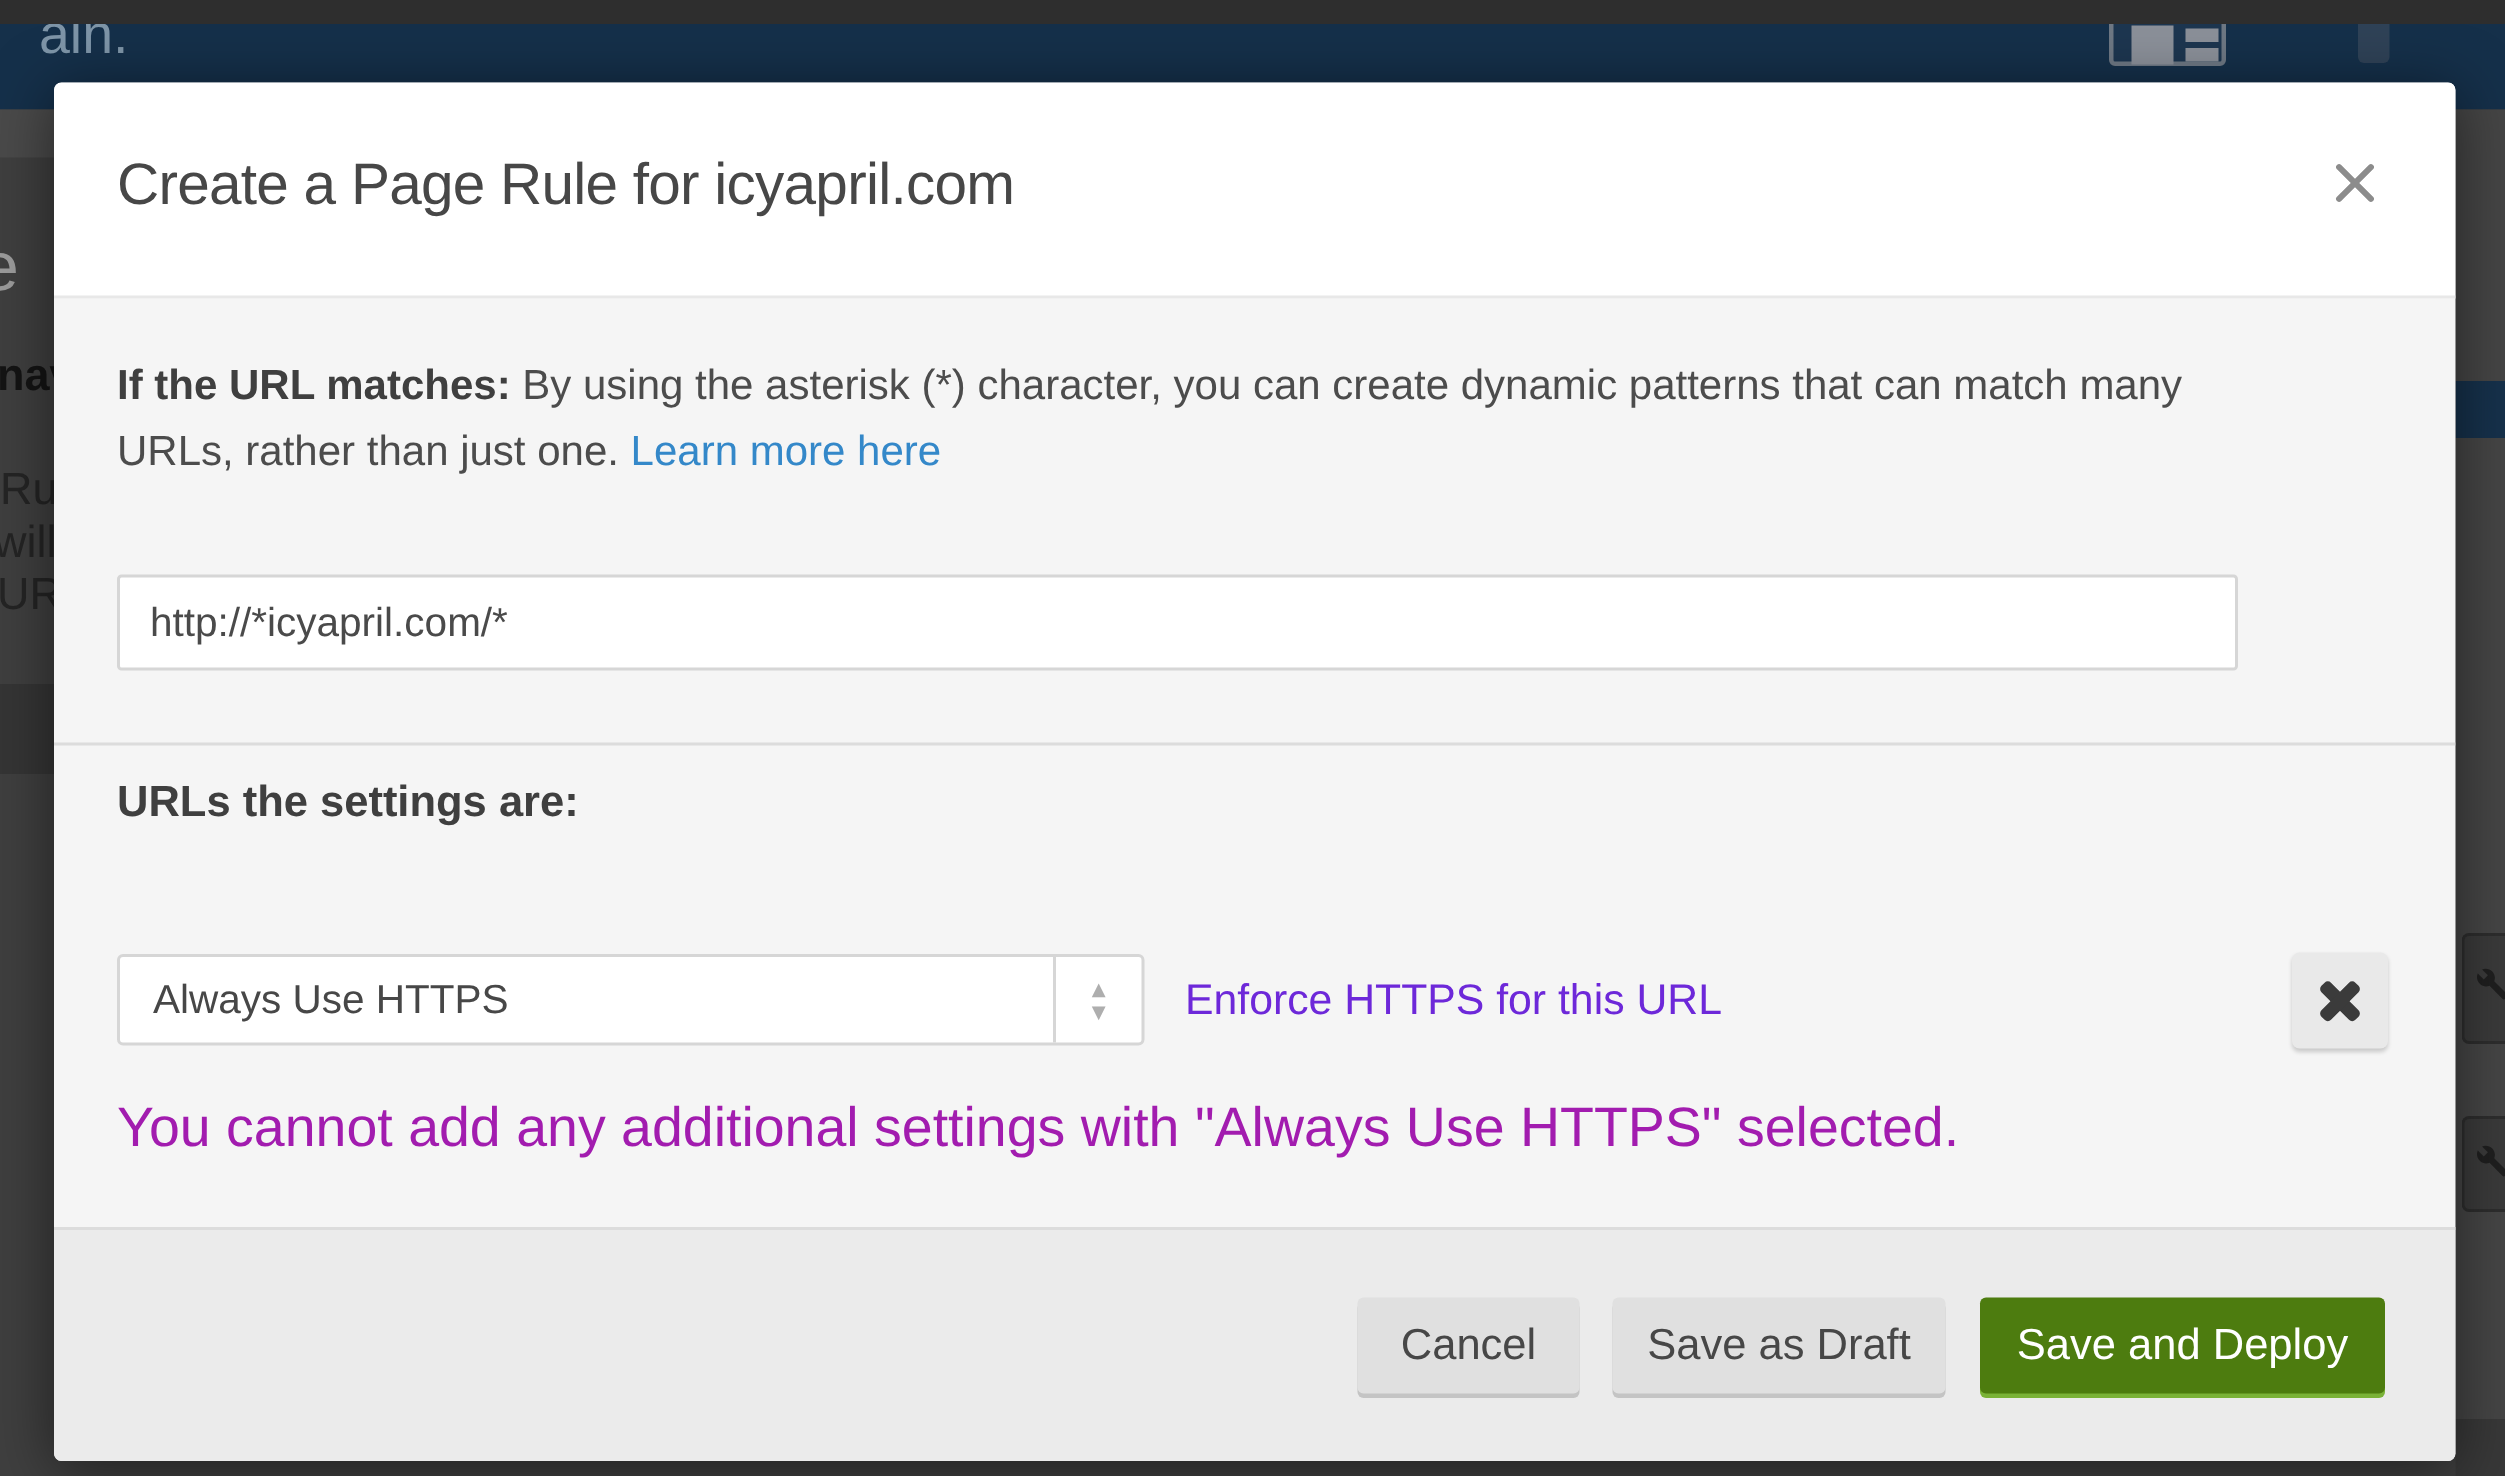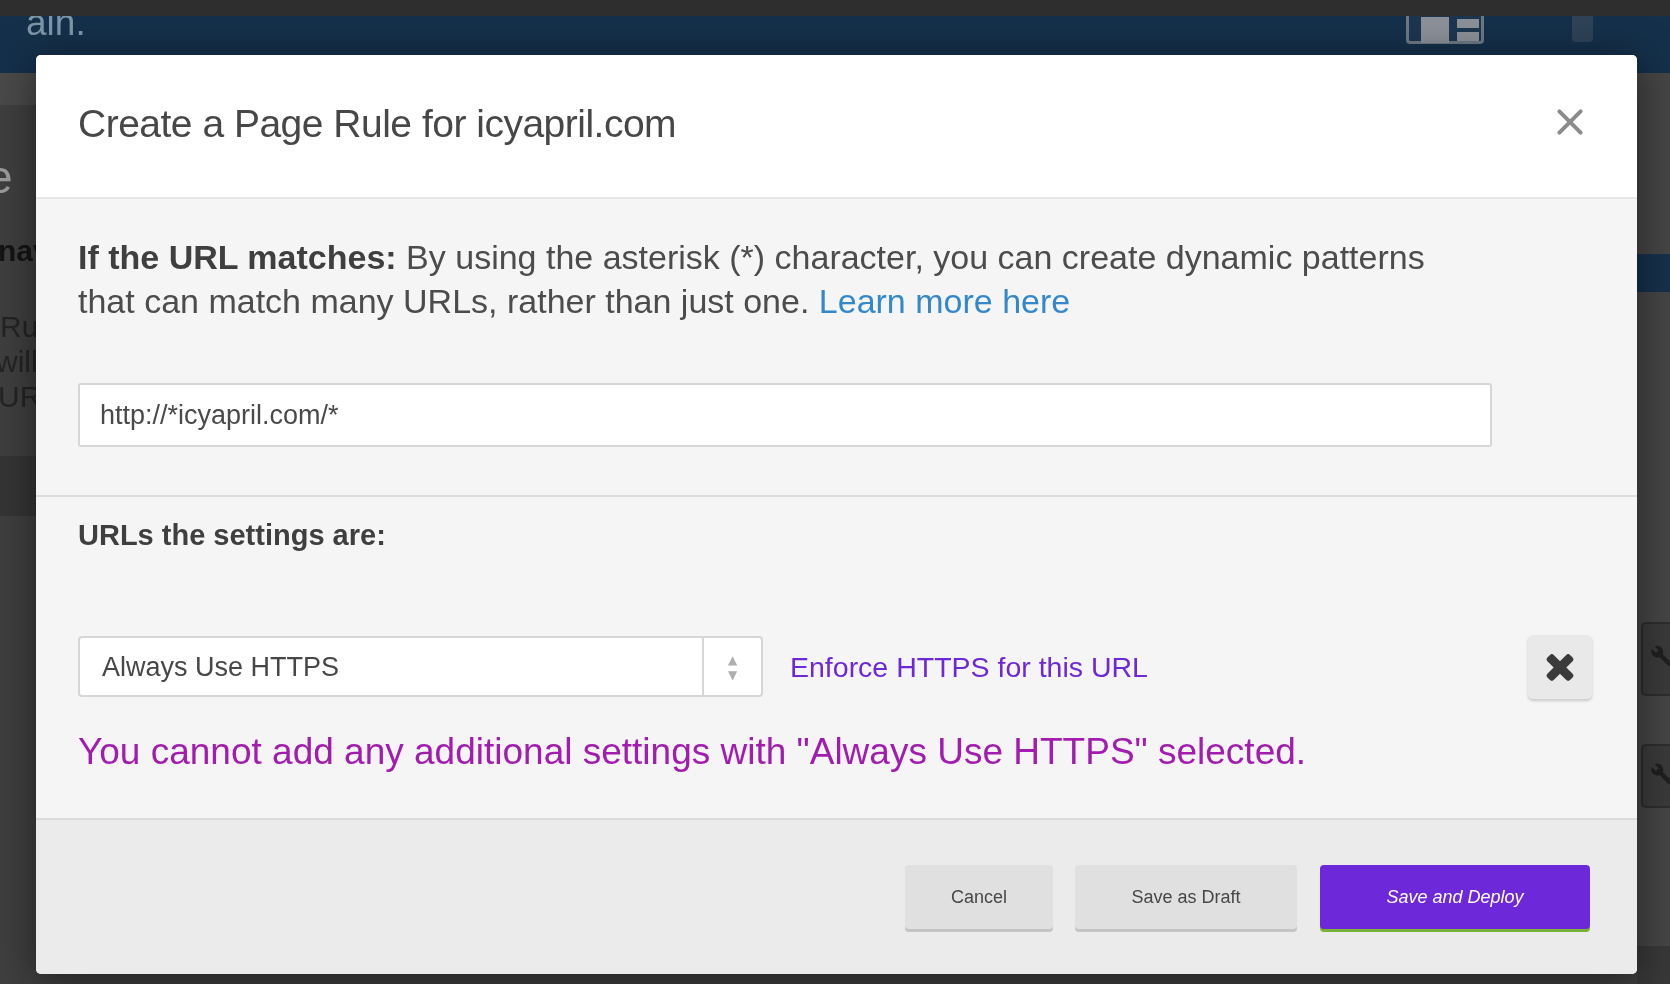--- a/index.html
+++ b/index.html
@@ -44,21 +44,21 @@
   .modal-header { position:absolute; left:0; top:0; width:100%; height:144px;
     background:#ffffff; border-bottom:2px solid #e8e8e8; }
   .modal-title { position:absolute; left:42px; top:47px; font-size:39px; color:#474747; letter-spacing:-0.5px; }
   .modal-close { position:absolute; top:40px; right:40px; width:54px; height:54px; cursor:pointer; background:transparent; border:none; }
   .x-icon { position:absolute; left:50%; top:50%; width:38px; height:38px; transform:translate(-50%,-50%); }
   .x-icon i { position:absolute; left:2px; top:17px; width:34px; height:4px; background:#8c8c8c; border-radius:2px; }
   .x-icon i:first-child { transform:rotate(45deg); }
   .x-icon i:last-child  { transform:rotate(-45deg); }
 
   .match-desc { position:absolute; left:42px; top:180px; width:1395px;
-    font-size:34px; line-height:44px; color:#4c4c4c; }
+    font-size:28px; line-height:44px; color:#4c4c4c; }
   .match-desc b { color:#3f3f3f; }
   .learn-link { color:#3488c9; text-decoration:none; cursor:pointer; }
 
   .url-input { position:absolute; left:42px; top:328px; width:1414px; height:64px;
     border:2px solid #d6d6d6; border-radius:3px; background:#fff;
     font-family:"Liberation Sans",sans-serif; font-size:27px; color:#4a4a4a; padding:0 0 0 20px; outline:none; }
 
   .section-divider { position:absolute; left:0; top:440px; width:100%; height:2px; background:#dcdcdc; }
 
   .settings-heading { position:absolute; left:42px; top:464px; font-size:29px; font-weight:bold; color:#3f3f3f; }
@@ -80,25 +80,25 @@
   .remove-x { position:absolute; left:50%; top:50%; width:30px; height:30px; transform:translate(-50%,-50%); }
   .remove-x i { position:absolute; left:-1px; top:11px; width:32px; height:9px; background:#3b3b3b; border-radius:3px; }
   .remove-x i:first-child { transform:rotate(45deg); }
   .remove-x i:last-child  { transform:rotate(-45deg); }
 
   .settings-note { position:absolute; left:42px; top:676px; font-size:37px; color:#a21caf; }
 
   .modal-footer { position:absolute; left:0; top:763px; width:100%; height:156px;
     background:#ebebeb; border-top:2px solid #dcdcdc; }
   .btn { position:absolute; top:45px; height:64px; border:none; border-radius:4px;
-    font-family:"Liberation Sans",sans-serif; font-size:18px; cursor:pointer; }
+    font-family:"Liberation Sans",sans-serif; font-size:29px; cursor:pointer; }
   .btn-gray { background:#e0e0e0; color:#474747; box-shadow:0 3px 0 #c4c4c4; }
   .btn-cancel { left:869px; width:148px; }
   .btn-draft { left:1039px; width:222px; }
-  .btn-deploy { left:1284px; width:270px; background:#6d28d9; color:#ffffff; box-shadow:0 3px 0 #7ab237;font-style:italic; }
+  .btn-deploy { left:1284px; width:270px; background:#4d7c0f; color:#ffffff; box-shadow:0 3px 0 #7ab237; }
 </style>
 </head>
 <body>
 
 <div class="stage">
 
   <div class="bg-header">
     <div class="bg-header-text">ain.</div>
   </div>
   <div class="bg-cards-icon">

